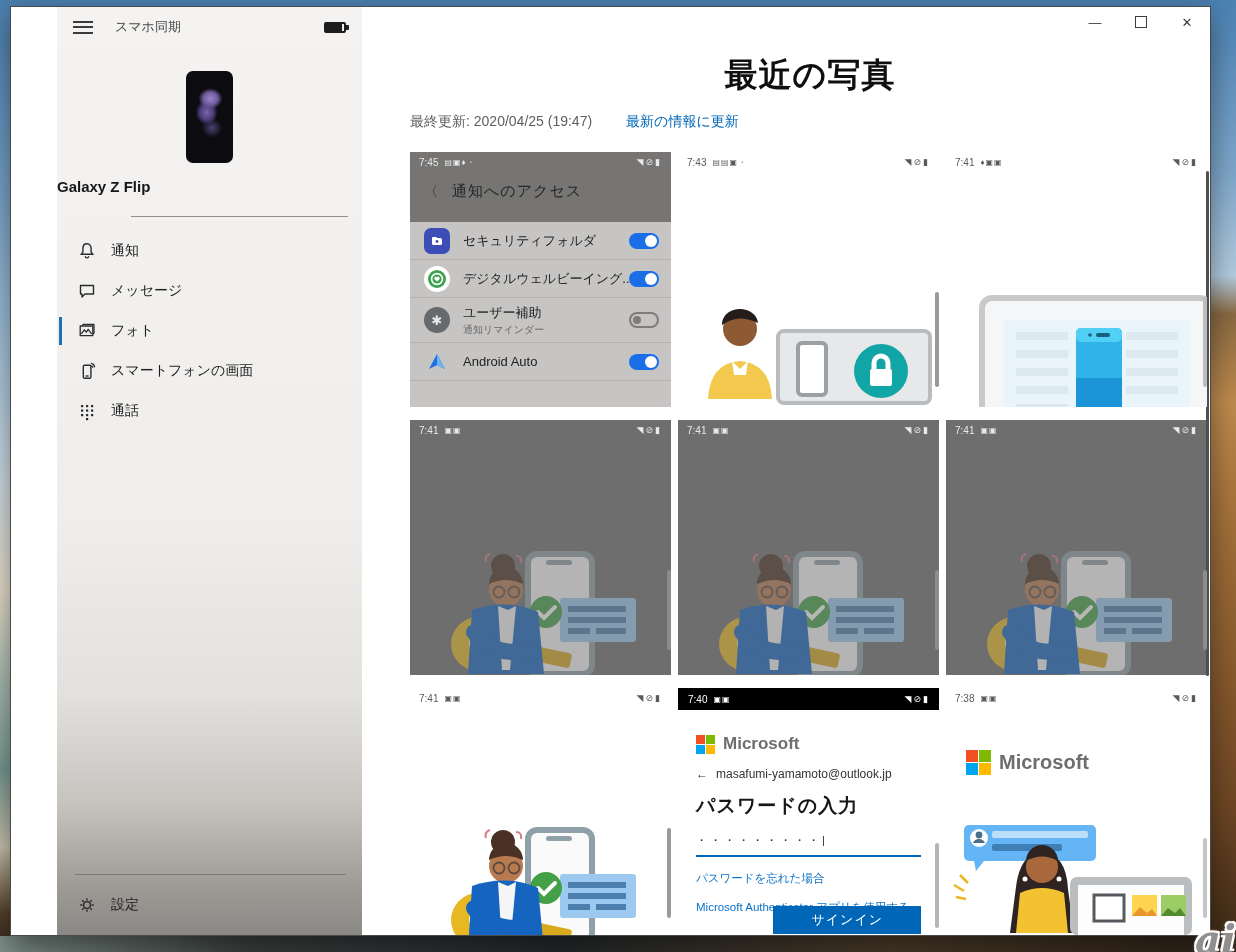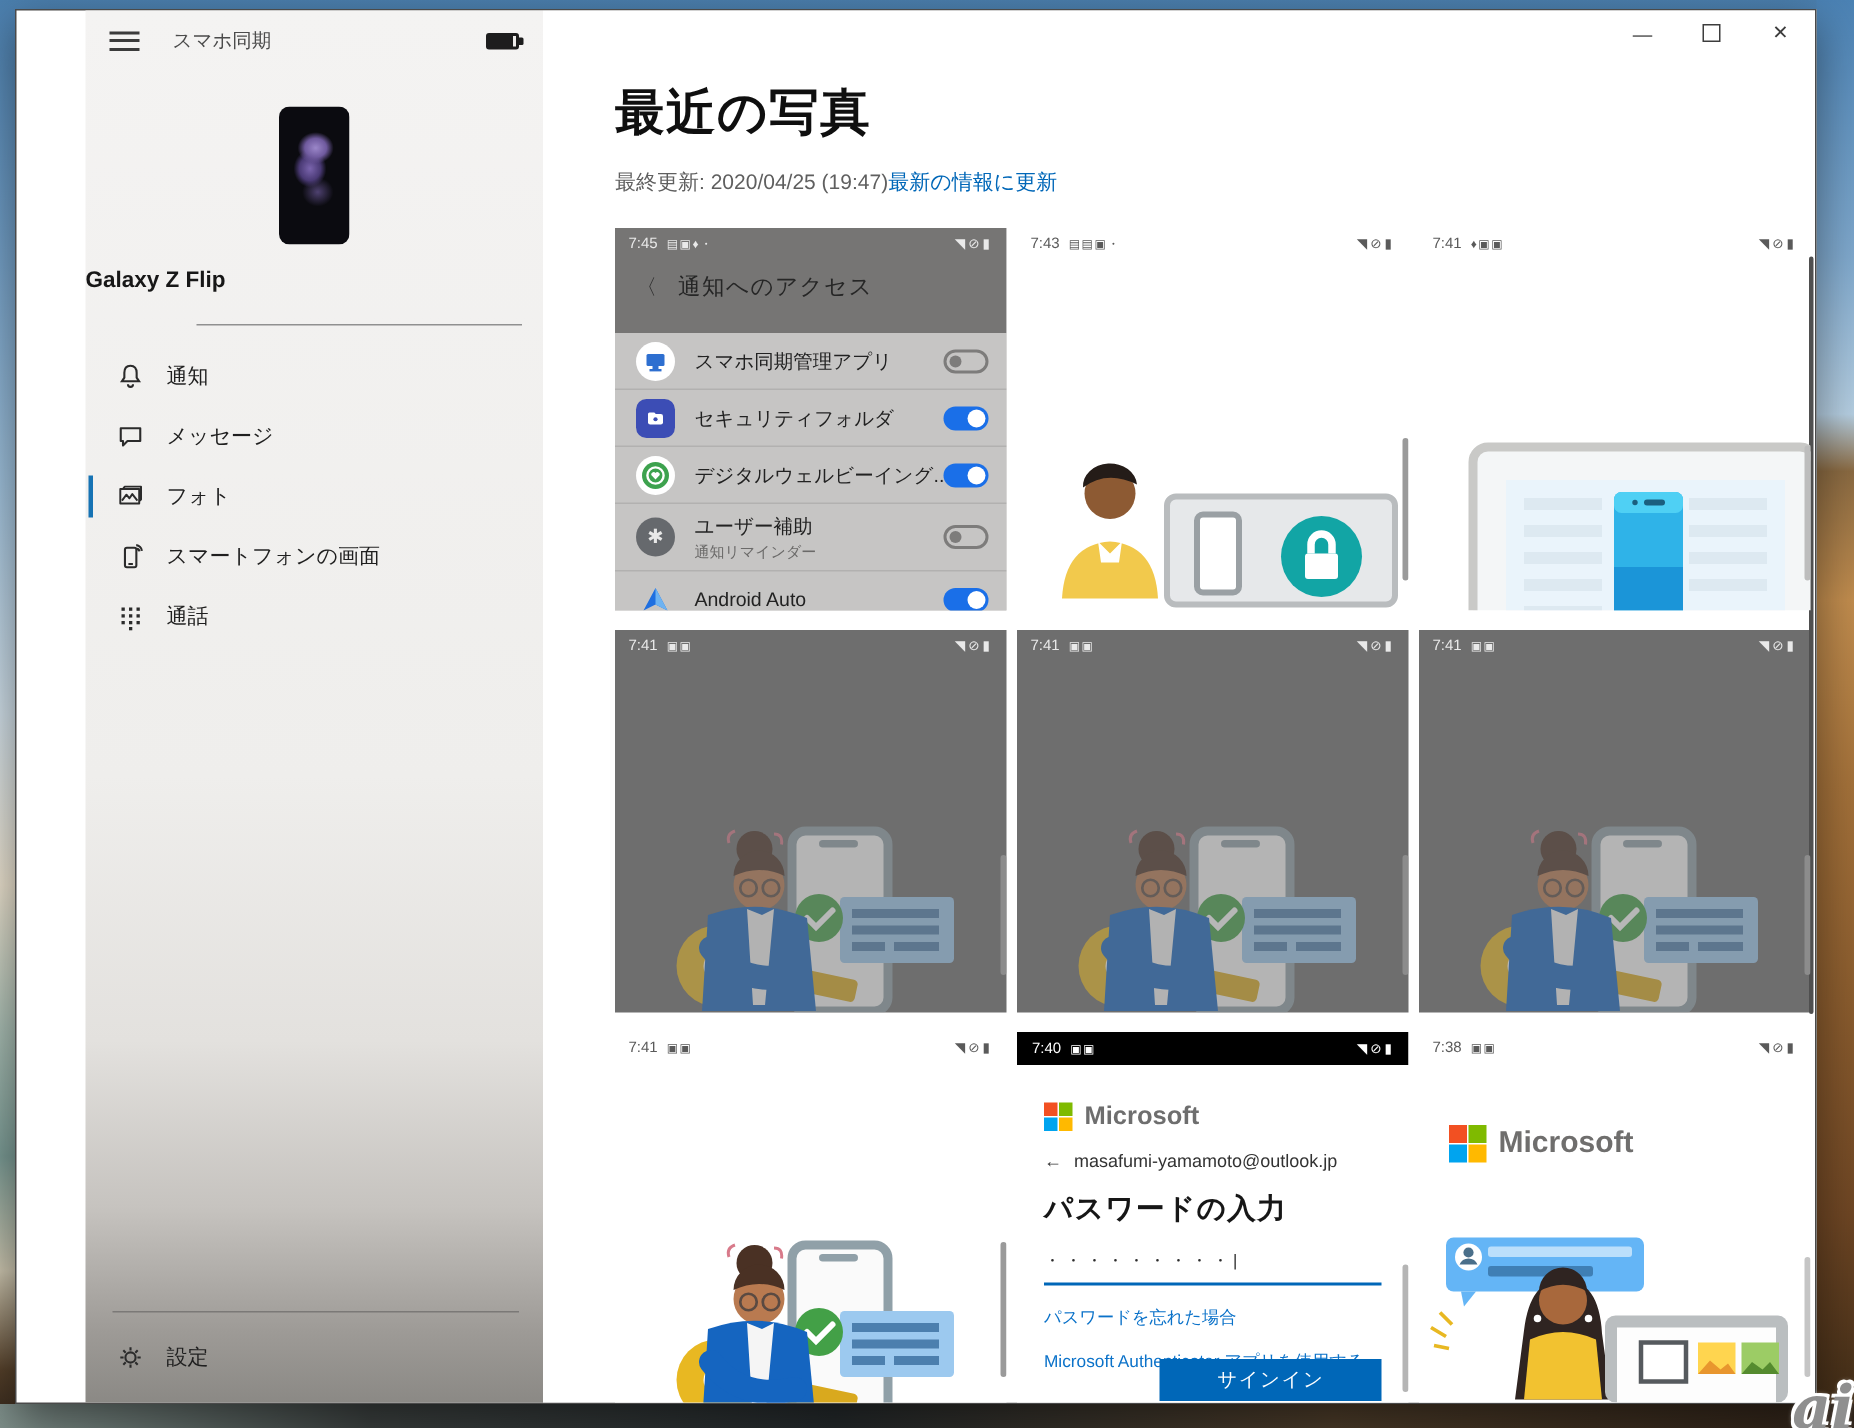--- a/index.html
+++ b/index.html
@@ -42,22 +42,22 @@
   .sb-bottom{margin-top:auto;padding-bottom:10px;}
   .sb-bottom .sb-divider2{height:1px;background:#7b7977;margin:0 16px 10px 18px;}
   .ic svg{display:block;}
 
   
   .main{flex:1;position:relative;background:#fff;overflow:hidden;}
   .controls{position:absolute;top:0;right:0;display:flex;z-index:5;}
   .ctrl{width:46px;height:30px;display:flex;align-items:center;justify-content:center;font-size:13px;color:#3d3d3d;cursor:pointer;}
   .ctrl .maxbox{width:10px;height:10px;border:1px solid #3d3d3d;display:block;}
   .main-inner{padding:46px 0 0 48px;}
-  .page-title{font-size:33px;font-weight:700;color:#0f0f0f;letter-spacing:1px;margin:0;}
-  .meta-row{margin-top:15px;display:flex;font-size:14px;}
+  .page-title{font-size:33px;font-weight:700;color:#0f0f0f;letter-spacing:1px;margin:0;text-align:center;}
+  .meta-row{margin-top:15px;display:flex;gap:34px;font-size:14px;}
   .last-updated{color:#5f5f5f;}
   .refresh-link{color:#0067b8;cursor:pointer;}
   .grid{margin-top:21px;display:grid;grid-template-columns:repeat(3,261px);grid-auto-rows:255px;gap:13px 7px;width:797px;}
   .main-scrollbar{position:absolute;right:1px;top:164px;width:3px;height:505px;background:#4f4f4f;border-radius:2px;cursor:pointer;}
 
   
   .thumb{position:relative;width:261px;height:255px;background:#fff;overflow:hidden;cursor:pointer;}
   .pstat{position:absolute;top:0;left:0;right:0;height:20px;display:flex;justify-content:space-between;align-items:center;
          padding:0 9px;font-size:10px;z-index:3;}
   .pstat .licons{font-size:8px;letter-spacing:1px;margin-left:6px;}
@@ -319,31 +319,20 @@
                 <span class="licons">▤▣♦・</span>
               </span>
             <span class="ricons">◥⊘▮</span>
           </div>
           <div class="set-title-row">
             <span class="back" data-interactable="false">〈</span>
             <span class="set-title" data-interactable="false">通知へのアクセス</span>
           </div>
           <div class="set-list" data-interactable="false">
             <div class="set-row" data-interactable="false">
-              <span class="chip c-monitor" data-interactable="false">
-                <svg width="18" height="18" viewBox="0 0 18 18">
-                    <rect x="3" y="4" width="12" height="8" rx="1" fill="#2e6fd0"></rect>
-                    <rect x="7" y="12" width="4" height="2" fill="#2e6fd0"></rect>
-                    <rect x="5" y="14" width="8" height="1.6" fill="#2e6fd0"></rect>
-                  </svg>
-                </span>
-              <span class="s-lbl" data-interactable="false">スマホ同期管理アプリ</span>
-              <span class="toggle off" data-interactable="false"></span>
-            </div>
-            <div class="set-row" data-interactable="false">
               <span class="chip c-folder" data-interactable="false">
                 <svg width="14" height="14" viewBox="0 0 14 14">
                     <rect x="2" y="4" width="10" height="7" rx="1.5" fill="#fff"></rect>
                     <rect x="2" y="3" width="5" height="3" rx="1" fill="#fff"></rect>
                     <circle cx="7" cy="7.5" r="1.4" fill="#3c4db5"></circle>
                   </svg>
                 </span>
               <span class="s-lbl" data-interactable="false">セキュリティフォルダ</span>
               <span class="toggle on" data-interactable="false"></span>
             </div>

